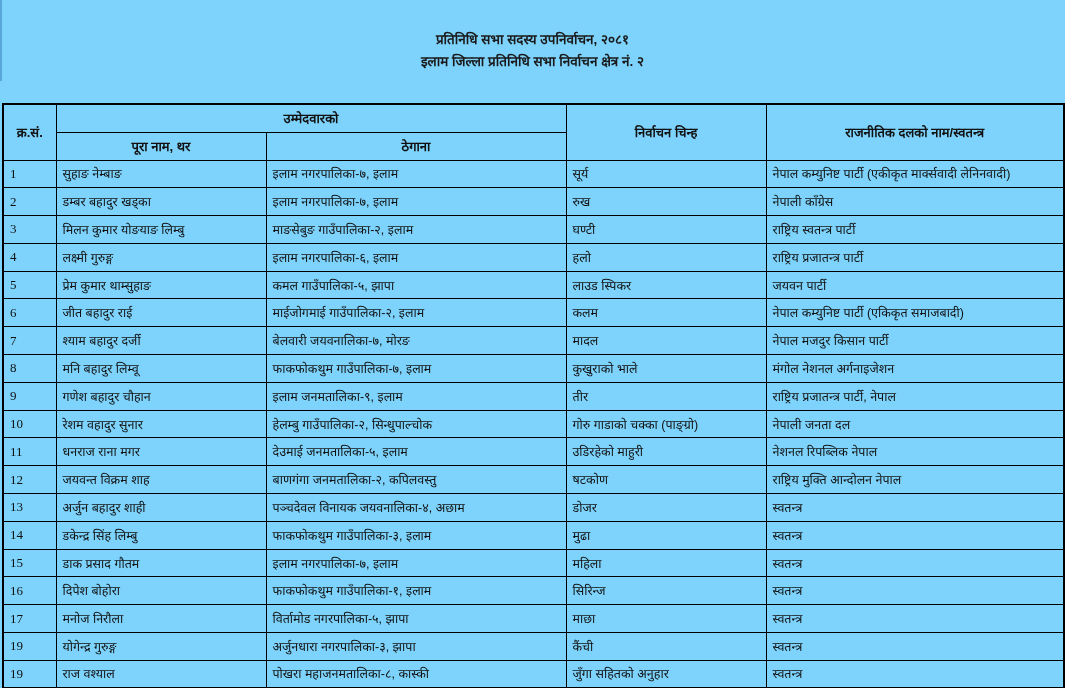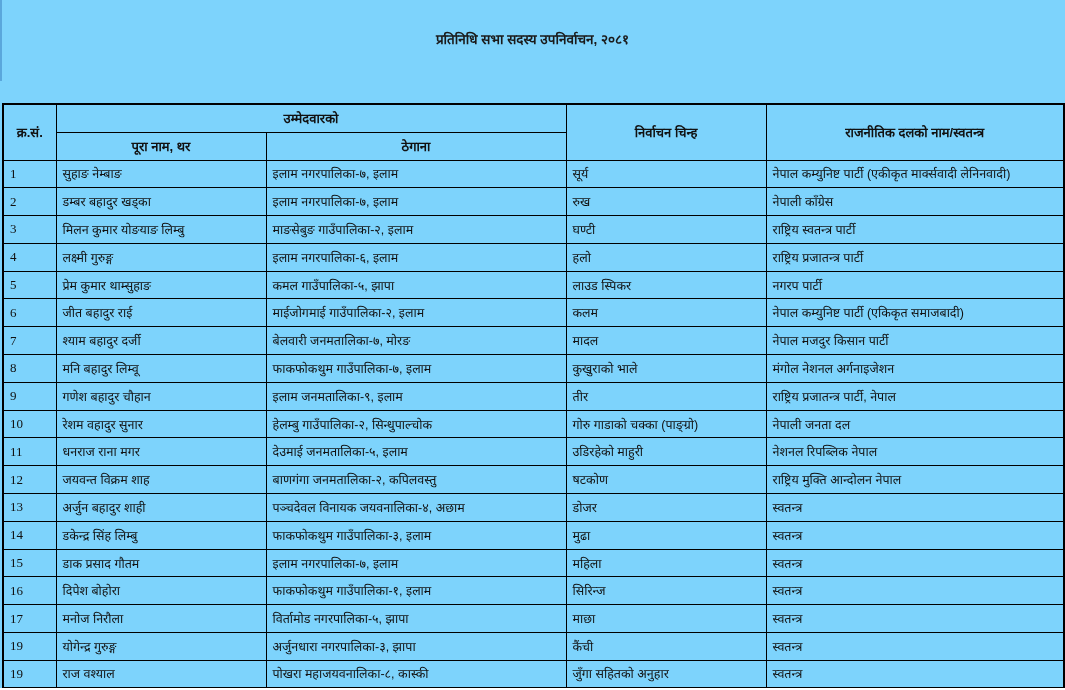--- a/index.html
+++ b/index.html
@@ -72,20 +72,21 @@
 </style>
 </head>
 <body>
 
 <div class="page">
 
   <div class="accent-strip"></div>
 
   <div class="title-block">
     <div>प्रतिनिधि सभा सदस्य उपनिर्वाचन, २०८१</div>
+    <div>इलाम जिल्ला प्रतिनिधि सभा निर्वाचन क्षेत्र नं. २</div>
   </div>
 
   <table class="candidates">
     <colgroup>
       <col style="width:53px">
       <col style="width:210px">
       <col style="width:300px">
       <col style="width:200px">
       <col style="width:298px">
     </colgroup>
@@ -128,33 +129,33 @@
           <td>लक्ष्मी गुरुङ्ग</td>
           <td>इलाम नगरपालिका-६, इलाम</td>
           <td>हलो</td>
           <td>राष्ट्रिय प्रजातन्त्र पार्टी</td>
         </tr>
         <tr>
           <td class="cell-sn">5</td>
           <td>प्रेम कुमार थाम्सुहाङ</td>
           <td>कमल गाउँपालिका-५, झापा</td>
           <td>लाउड स्पिकर</td>
-          <td>नगरप पार्टी</td>
+          <td>जयवन पार्टी</td>
         </tr>
         <tr>
           <td class="cell-sn">6</td>
           <td>जीत बहादुर राई</td>
           <td>माईजोगमाई गाउँपालिका-२, इलाम</td>
           <td>कलम</td>
           <td>नेपाल कम्युनिष्ट पार्टी (एकिकृत समाजबादी)</td>
         </tr>
         <tr>
           <td class="cell-sn">7</td>
           <td>श्याम बहादुर दर्जी</td>
-          <td>बेलवारी जनमतालिका-७, मोरङ</td>
+          <td>बेलवारी जयवनालिका-७, मोरङ</td>
           <td>मादल</td>
           <td>नेपाल मजदुर किसान पार्टी</td>
         </tr>
         <tr>
           <td class="cell-sn">8</td>
           <td>मनि बहादुर लिम्वू</td>
           <td>फाकफोकथुम गाउँपालिका-७, इलाम</td>
           <td>कुखुराको भाले</td>
           <td>मंगोल नेशनल अर्गनाइजेशन</td>
         </tr>
@@ -224,20 +225,20 @@
         <tr>
           <td class="cell-sn">19</td>
           <td>योगेन्द्र गुरुङ्ग</td>
           <td>अर्जुनधारा नगरपालिका-३, झापा</td>
           <td>कैंची</td>
           <td>स्वतन्त्र</td>
         </tr>
         <tr>
           <td class="cell-sn">19</td>
           <td>राज वश्याल</td>
-          <td>पोखरा महाजयवनालिका-८, कास्की</td>
+          <td>पोखरा महाजनमतालिका-८, कास्की</td>
           <td>जुँगा सहितको अनुहार</td>
           <td>स्वतन्त्र</td>
         </tr>
       </tbody>
   </table>
 
 </div>
 
 </body></html>

